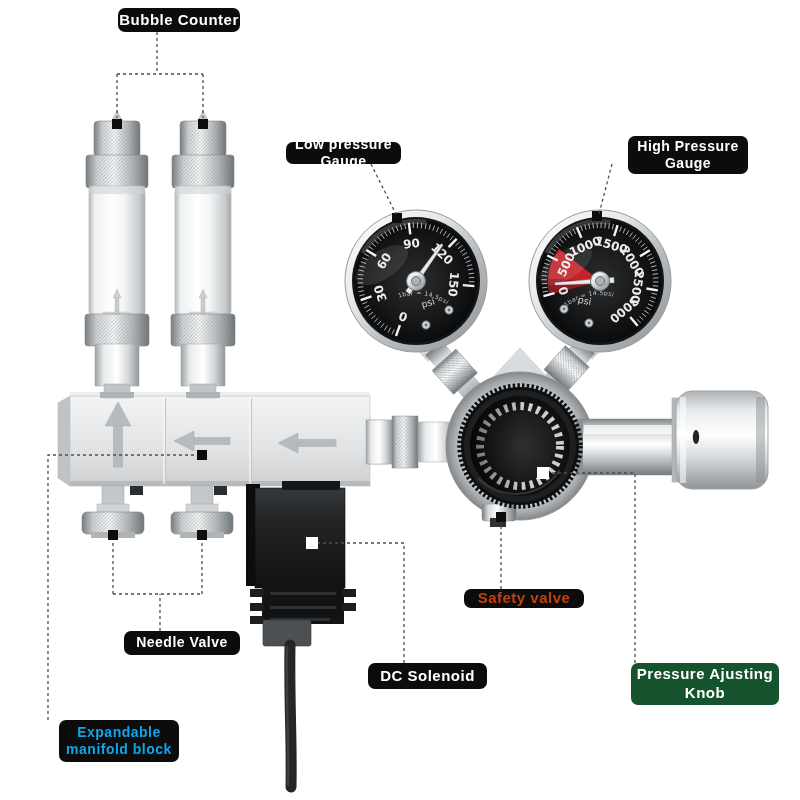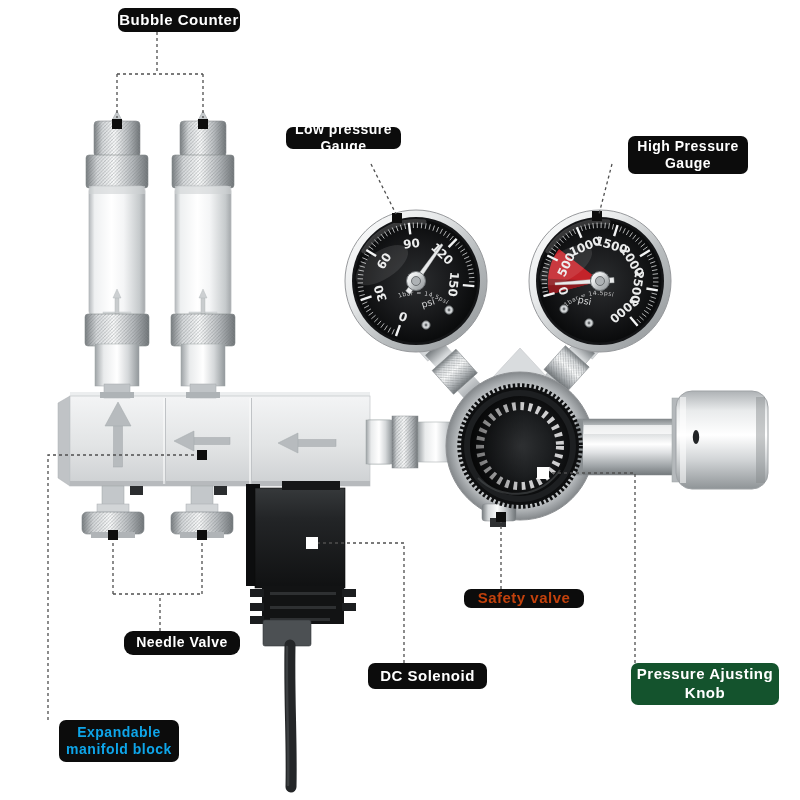--- a/index.html
+++ b/index.html
@@ -429,25 +429,25 @@
     <rect x="197" y="530" width="10" height="10"></rect>
     <rect x="496" y="512" width="10" height="10"></rect>
   </g>
   <g id="markers-light" fill="#ffffff">
     <rect x="306" y="537" width="12" height="12"></rect>
     <rect x="537" y="467" width="12" height="12"></rect>
   </g>
 </svg>
 
 <div class="callout-label" style="left: 96px; top: 8px; width: 122px; height: 24px; font-size: 15px; background: rgb(12, 12, 12); color: rgb(255, 255, 255);">Bubble Counter</div>
-<div class="callout-label" style="left: 264px; top: 127px; width: 115px; height: 22px; font-size: 14px; background: rgb(12, 12, 12); color: rgb(255, 255, 255); text-align: center;">Low pressure
+<div class="callout-label" style="left: 264px; top: 142px; width: 115px; height: 22px; font-size: 14px; background: rgb(12, 12, 12); color: rgb(255, 255, 255); text-align: center;">Low pressure
 Gauge</div>
 <div class="callout-label" style="left: 606px; top: 136px; width: 120px; height: 38px; font-size: 14px; background: rgb(12, 12, 12); color: rgb(255, 255, 255);">High Pressure
 Gauge</div>
-<div class="callout-label" style="left: 102px; top: 631px; width: 116px; height: 24px; font-size: 14px; background: rgb(12, 12, 12); color: rgb(255, 255, 255); border-radius: 9px;">Needle Valve</div>
+<div class="callout-label" style="left: 102px; top: 631px; width: 116px; height: 24px; font-size: 14px; background: rgb(12, 12, 12); color: rgb(255, 255, 255);">Needle Valve</div>
 <div class="callout-label" style="left: 346px; top: 663px; width: 119px; height: 26px; font-size: 15px; background: rgb(12, 12, 12); color: rgb(255, 255, 255);">DC Solenoid</div>
 <div class="callout-label" style="left: 442px; top: 589px; width: 120px; height: 19px; font-size: 15px; background: rgb(12, 12, 12); color: #c2410c;">Safety valve</div>
 <div class="callout-label" style="left: 37px; top: 720px; width: 120px; height: 42px; font-size: 14px; background: rgb(12, 12, 12); color: #0ea5e9;">Expandable
 manifold block</div>
 <div class="callout-label" style="left: 609px; top: 663px; width: 148px; height: 42px; font-size: 15px; background: #14532d; color: rgb(255, 255, 255);">Pressure Ajusting
 Knob</div>
 
 </div>
 
 </body></html>

